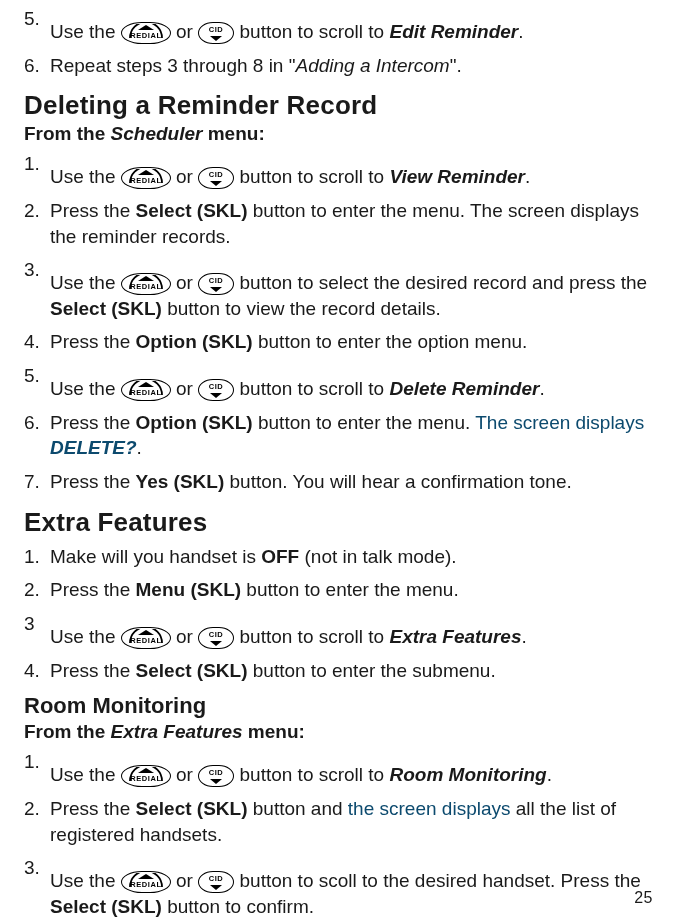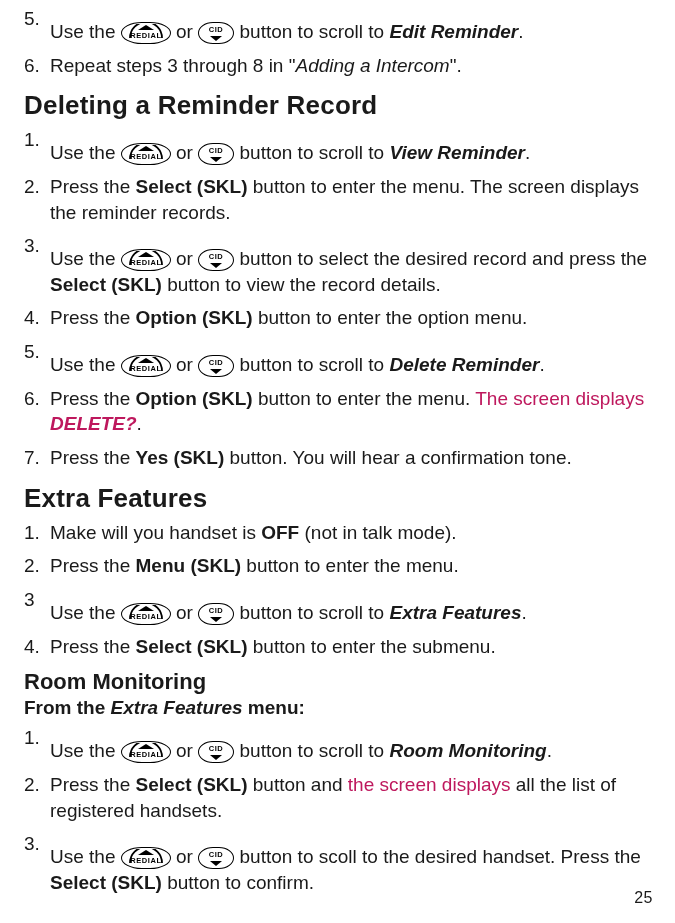--- a/index.html
+++ b/index.html
@@ -50,21 +50,21 @@
     border: 1.3px solid #000;
     border-radius: 50% / 60%;
     height: 20px;
     vertical-align: -4px;
     padding: 0 2px;
     position: relative;
   }
   .btn-redial { width: 44px; margin-top: 16px; }
   .btn-cid    { width: 30px; margin-top: 7px; }
   .btn svg { display: block; }
-  .red { color: #be185d; }
+  .red { color: #0c4a6e; }
   .b { font-weight: 700; }
   .bi { font-weight: 700; font-style: italic; }
   .i { font-style: italic; }
   h2.section {
     font-size: 26px;
     font-weight: 700;
     margin: 12px 0 2px 0;
     letter-spacing: 0.2px;
   }
   h3.subsection {
@@ -105,20 +105,23 @@
             </svg>
           </span><span> button to scroll to </span><span class="bi">Edit Reminder</span><span>.</span></span>
       </li>
       <li class="step">
         <span class="num">6.</span>
         <span class="body"><span>Repeat steps 3 through 8 in "</span><span class="i">Adding a Intercom</span><span>".</span></span>
       </li>
     </ol>
 
   <h2 class="section">Deleting a Reminder Record</h2>
+  <div class="menu-line">
+    <span>From the </span><span class="i">Scheduler</span><span> menu:</span>
+  </div>
   <ol id="list-deleting">
       <li class="step">
         <span class="num">1.</span>
         <span class="body"><span>Use the </span><span class="btn btn-redial">
             <svg width="44" height="18" viewBox="0 0 44 18">
               <polygon points="22,1 30,6 14,6" fill="#000"></polygon>
               <path d="M6 14 A16 16 0 0 1 38 14" fill="none" stroke="#000" stroke-width="1.8"></path>
               <text x="22" y="14" text-anchor="middle" font-size="7.5" font-family="Arial" font-weight="bold" letter-spacing="0.6">REDIAL</text>
             </svg>
           </span><span> or </span><span class="btn btn-cid">

